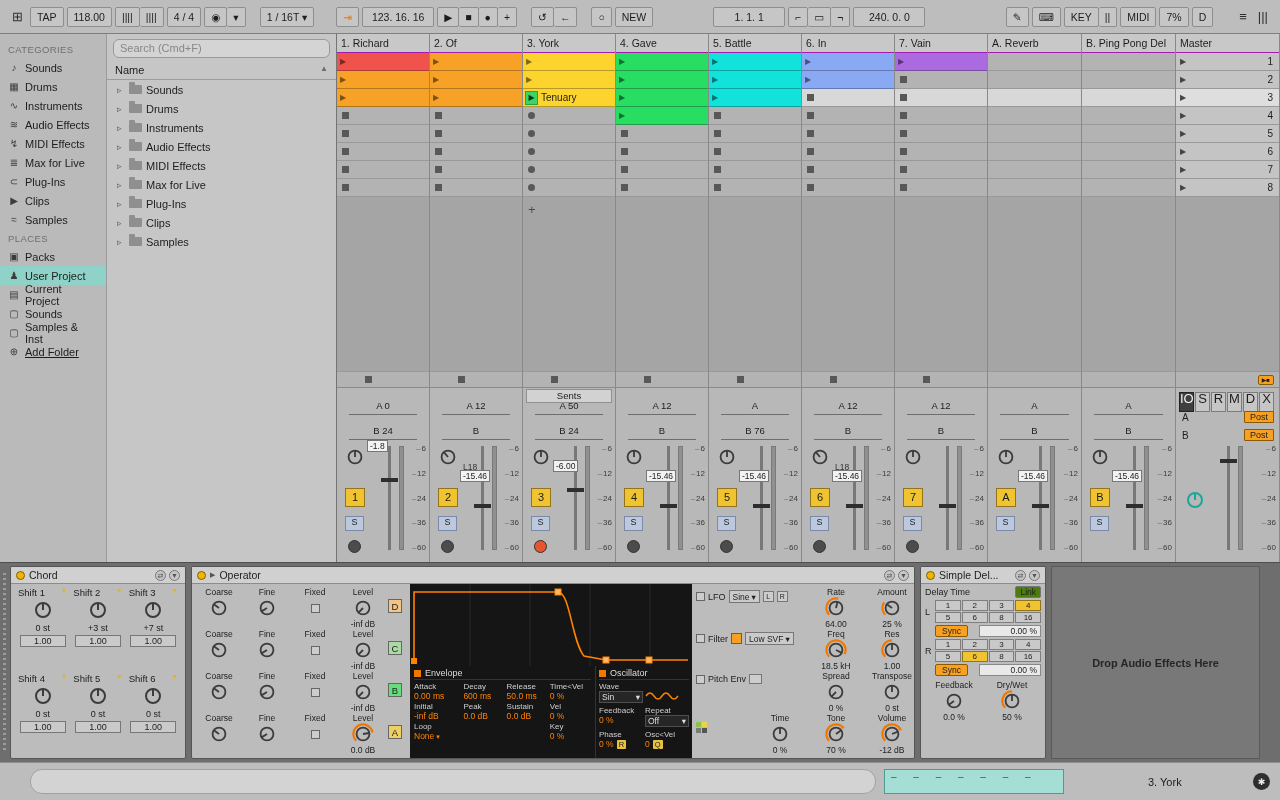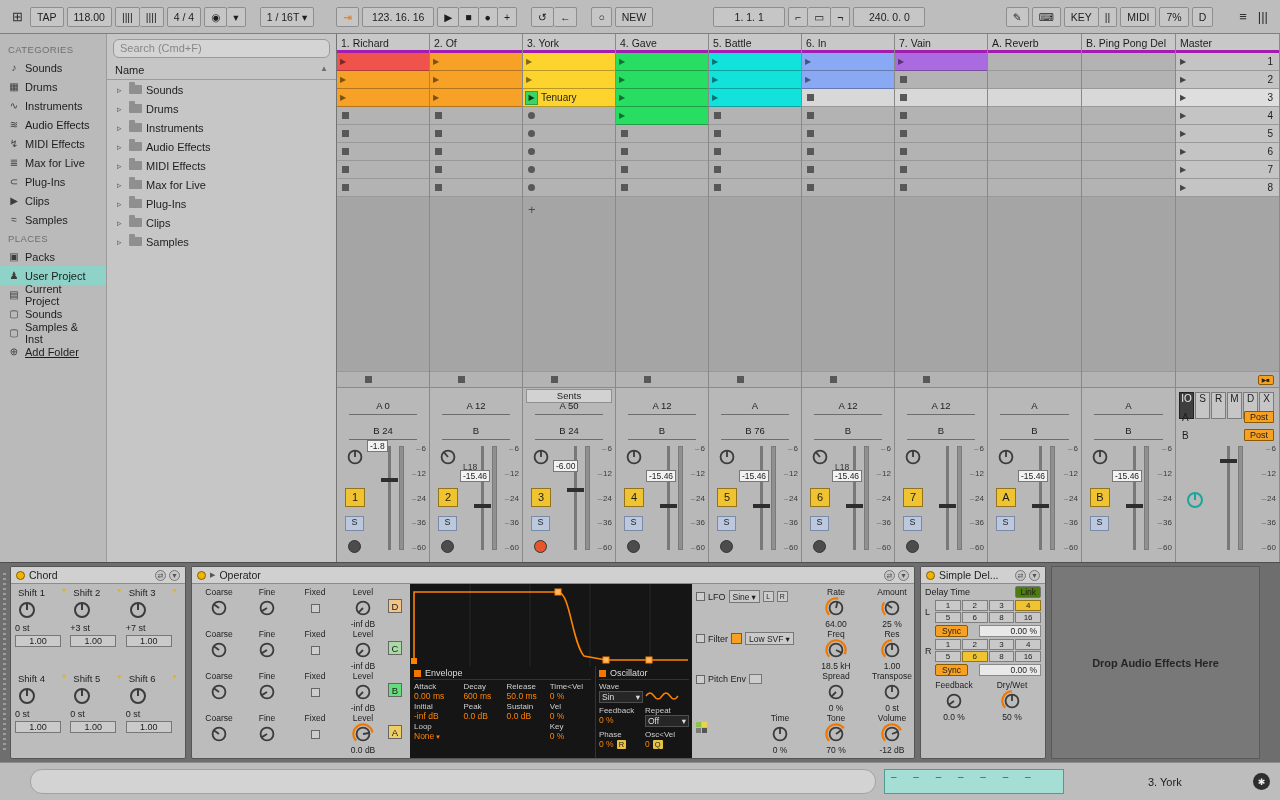--- a/index.html
+++ b/index.html
@@ -33,21 +33,21 @@
 .tree-row{display:flex;align-items:center;gap:4px;height:19px;padding-left:10px}
 .disc{color:#555;font-size:9px;width:8px}
 .folder-ic{width:13px;height:9px;background:#8f8f8f;border-radius:1px;position:relative;flex:0 0 13px}
 .folder-ic::before{content:"";position:absolute;top:-3px;left:0;width:6px;height:3px;background:#8f8f8f;border-radius:1px 1px 0 0}
 
 #session{flex:1;background:#a5a5a5;overflow:hidden;min-width:0}
 #tracks{display:flex;height:100%}
 .tcol{width:93px;flex:0 0 93px;display:flex;flex-direction:column;border-right:1px solid #898989;background:#acacac;min-width:0}
 .tcol.ret{width:94px;flex:0 0 94px}
 .tcol.master{flex:1;width:auto}
-.thead{height:19px;flex:0 0 19px;background:#c8c8c8;border-bottom:3px solid #a21caf;padding:3px 4px 0;overflow:hidden;white-space:nowrap;font-size:10.5px}
+.thead{height:19px;flex:0 0 19px;background:#c8c8c8;border-bottom:1px solid #a21caf;padding:3px 4px 0;overflow:hidden;white-space:nowrap;font-size:10.5px}
 .slots{flex:0 0 144px}
 .slot{height:18px;border-bottom:1px solid #999;display:flex;align-items:center;background:#b3b3b3;overflow:hidden}
 .slot.sel{background:#d8d8d8}
 .slot.clip{border-bottom-color:rgba(0,0,0,.28)}
 .cplay{font-size:8px;color:rgba(0,0,0,.5);margin-left:3px;line-height:1}
 .cplay.on{background:#3bd465;color:#0c3a18;width:13px;height:14px;display:flex;align-items:center;justify-content:center;margin-left:2px;border:1px solid rgba(0,0,0,.25)}
 .cname{margin-left:3px;font-size:10px;white-space:nowrap}
 .sqi{width:7px;height:7px;background:#585858;margin-left:5px;flex:0 0 7px}
 .rci{width:7px;height:7px;border-radius:50%;background:#585858;margin-left:5px;flex:0 0 7px}
 .slot.scene{background:#c4c4c4}
@@ -72,37 +72,37 @@
 .tnum{position:absolute;top:100px;left:8px;width:20px;height:19px;background:#f0c330;border:1px solid #93741c;text-align:center;font-size:11px;padding-top:2px}
 .solo{position:absolute;top:128px;left:8px;width:19px;height:15px;background:#bcc8de;border:1px solid #7d8aa5;text-align:center;font-size:9px}
 .arm{position:absolute;top:152px;left:11px;width:13px;height:13px;border-radius:50%;background:#4c4c4c;border:1px solid #333}
 .arm.on{background:#e8542c}
 .ftrack{position:absolute;left:51px;top:58px;bottom:12px;width:3px;background:#787878}
 .fhandle{position:absolute;left:44px;width:17px;height:4px;background:#2e2e2e;z-index:2}
 .meterbar{position:absolute;left:62px;top:58px;bottom:12px;width:5px;background:#909090;border:1px solid #7a7a7a}
 .mlabels{position:absolute;right:3px;top:56px;bottom:10px;display:flex;flex-direction:column;justify-content:space-between;font-size:8px;color:#3a3a3a;text-align:right}
 .mlab .dash{margin-right:1px;color:#666}
 .mtoggles{position:absolute;top:4px;left:3px;display:flex;gap:1px}
-.mtg{width:15px;height:27px;border:1px solid #7c7c7c;background:#c6c6c6;font-size:10px;text-align:center;line-height:11px}
+.mtg{width:15px;height:20px;border:1px solid #7c7c7c;background:#c6c6c6;font-size:13px;text-align:center;line-height:11px}
 .mtg.on{background:#3f3f3f;color:#eee;border-color:#222}
 .crossrow{position:absolute;left:6px;right:5px;display:flex;align-items:center;justify-content:space-between;height:14px}
 .crossrow.a{top:22px}.crossrow.b{top:40px}
 .postbtn{background:#f7a021;border:1px solid #8a5a00;font-size:9px;padding:0 5px;border-radius:1px}
 
 #devices{height:200px;flex:0 0 200px;background:#6e6e6e;border-top:1px solid #4f4f4f;display:flex;padding:3px 2px 3px 10px;position:relative;min-width:0}
 #devices::before{content:"";position:absolute;left:3px;top:10px;bottom:10px;width:3px;background:repeating-linear-gradient(#9d9d9d 0 2px,transparent 2px 5px)}
 .device{background:#bcbcbc;border:1px solid #555;border-radius:2px;margin-right:5px;display:flex;flex-direction:column;overflow:hidden}
 .dtitle{height:17px;flex:0 0 17px;background:#d0d0d0;border-bottom:1px solid #8c8c8c;display:flex;align-items:center;gap:4px;padding:0 5px;font-size:10.5px}
 .led{width:9px;height:9px;border-radius:50%;background:#f5b301;border:1px solid #7c6200;flex:0 0 9px}
 .foldt{font-size:7px;color:#555}
 .dtico{margin-left:auto;display:flex;gap:3px}
 .dtico span{width:11px;height:11px;border:1px solid #777;border-radius:50%;text-align:center;line-height:9px;background:#c6c6c6;font-size:7px;color:#555}
 #dev-chord{width:176px;flex:0 0 176px}
 #chord-grid{flex:1;display:grid;grid-template-columns:repeat(3,1fr);padding:3px 4px;row-gap:3px}
-.shift-cell{display:flex;flex-direction:column;}
+.shift-cell{display:flex;flex-direction:column;align-items:center}
 .shift-top{display:flex;width:100%;justify-content:space-between;padding:0 3px;font-size:9.5px}
 .tri{color:#e3b321;font-size:7px}
 .k.big{width:24px;height:24px}
 .shift-st{font-size:9px;margin-top:1px}
 .shift-amt{width:46px;text-align:center;background:#cacaca;border:1px solid #777;font-size:9px;margin-top:2px}
 #dev-operator{width:724px;flex:0 0 724px}
 #op-body{flex:1;display:flex;min-height:0}
 #op-oscs{width:218px;flex:0 0 218px;padding:3px 2px 3px 4px;display:flex;flex-direction:column;justify-content:center}
 .osc-row{display:flex;align-items:flex-start;gap:2px}
 .kgroup{display:flex;flex-direction:column;align-items:center;width:46px;flex:0 0 46px}

